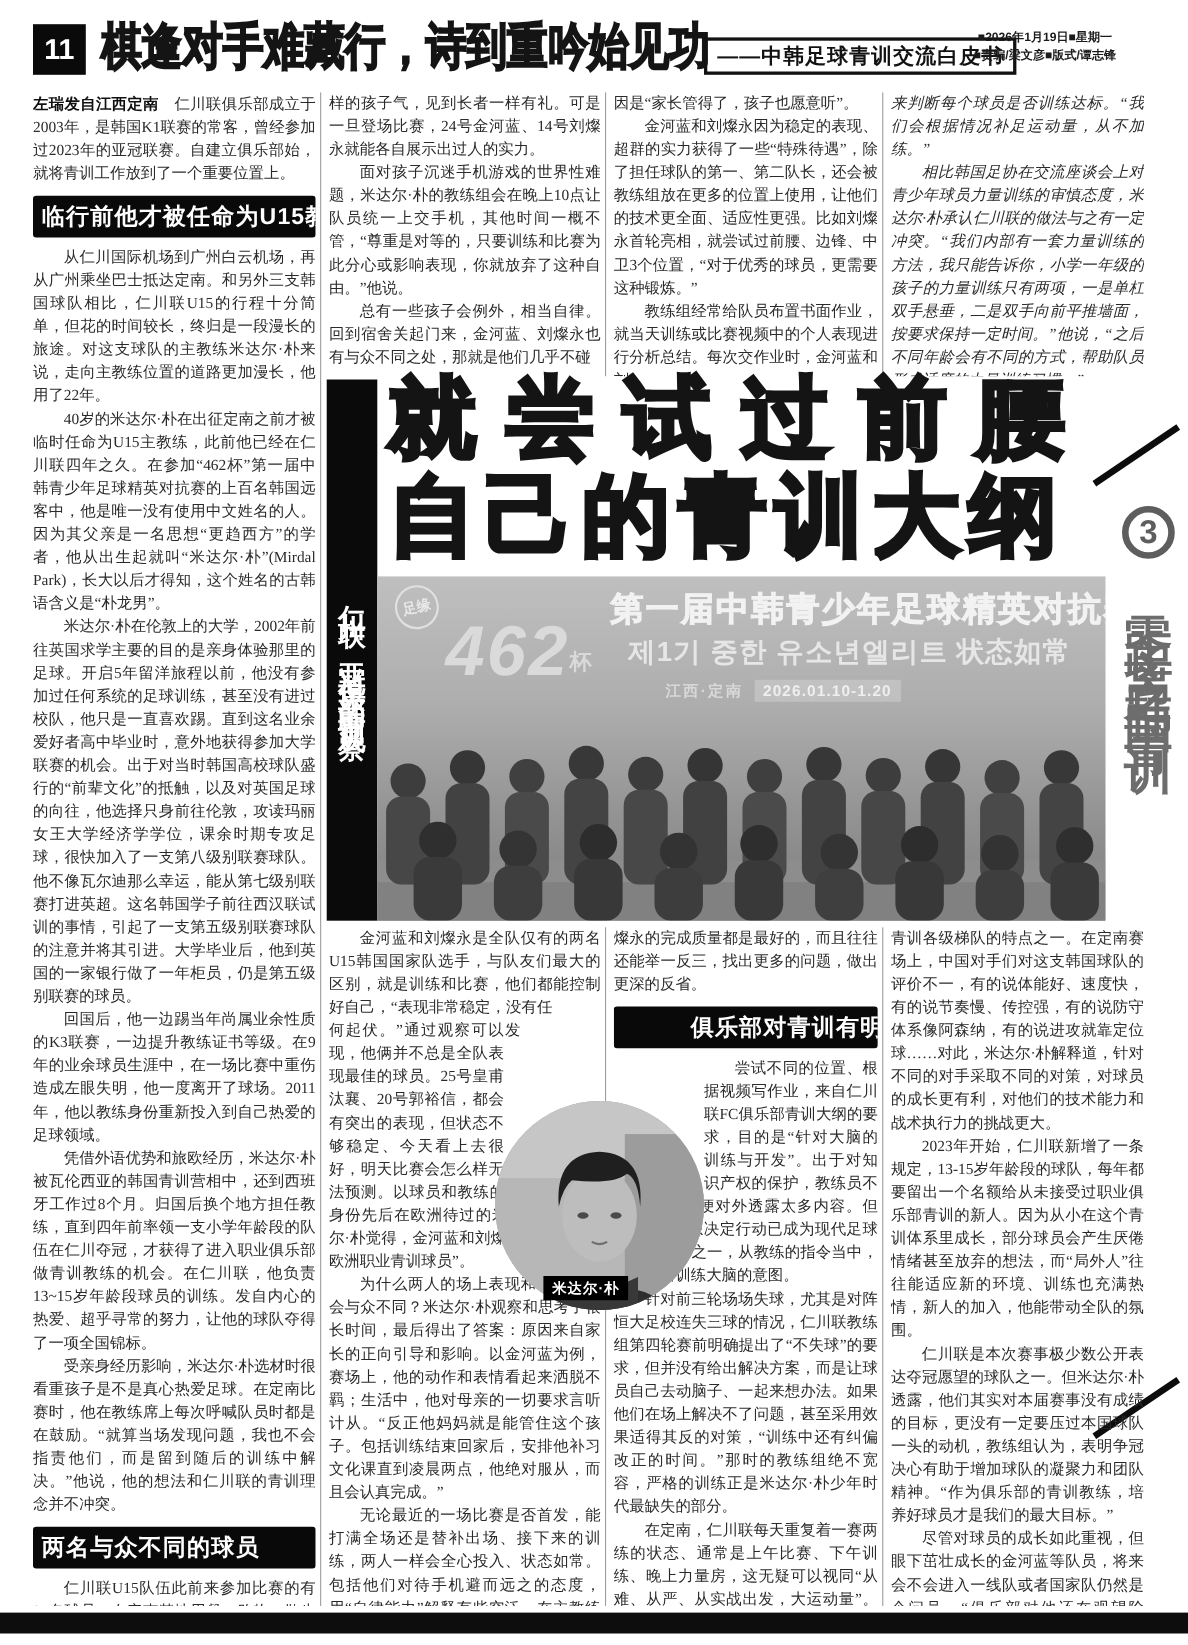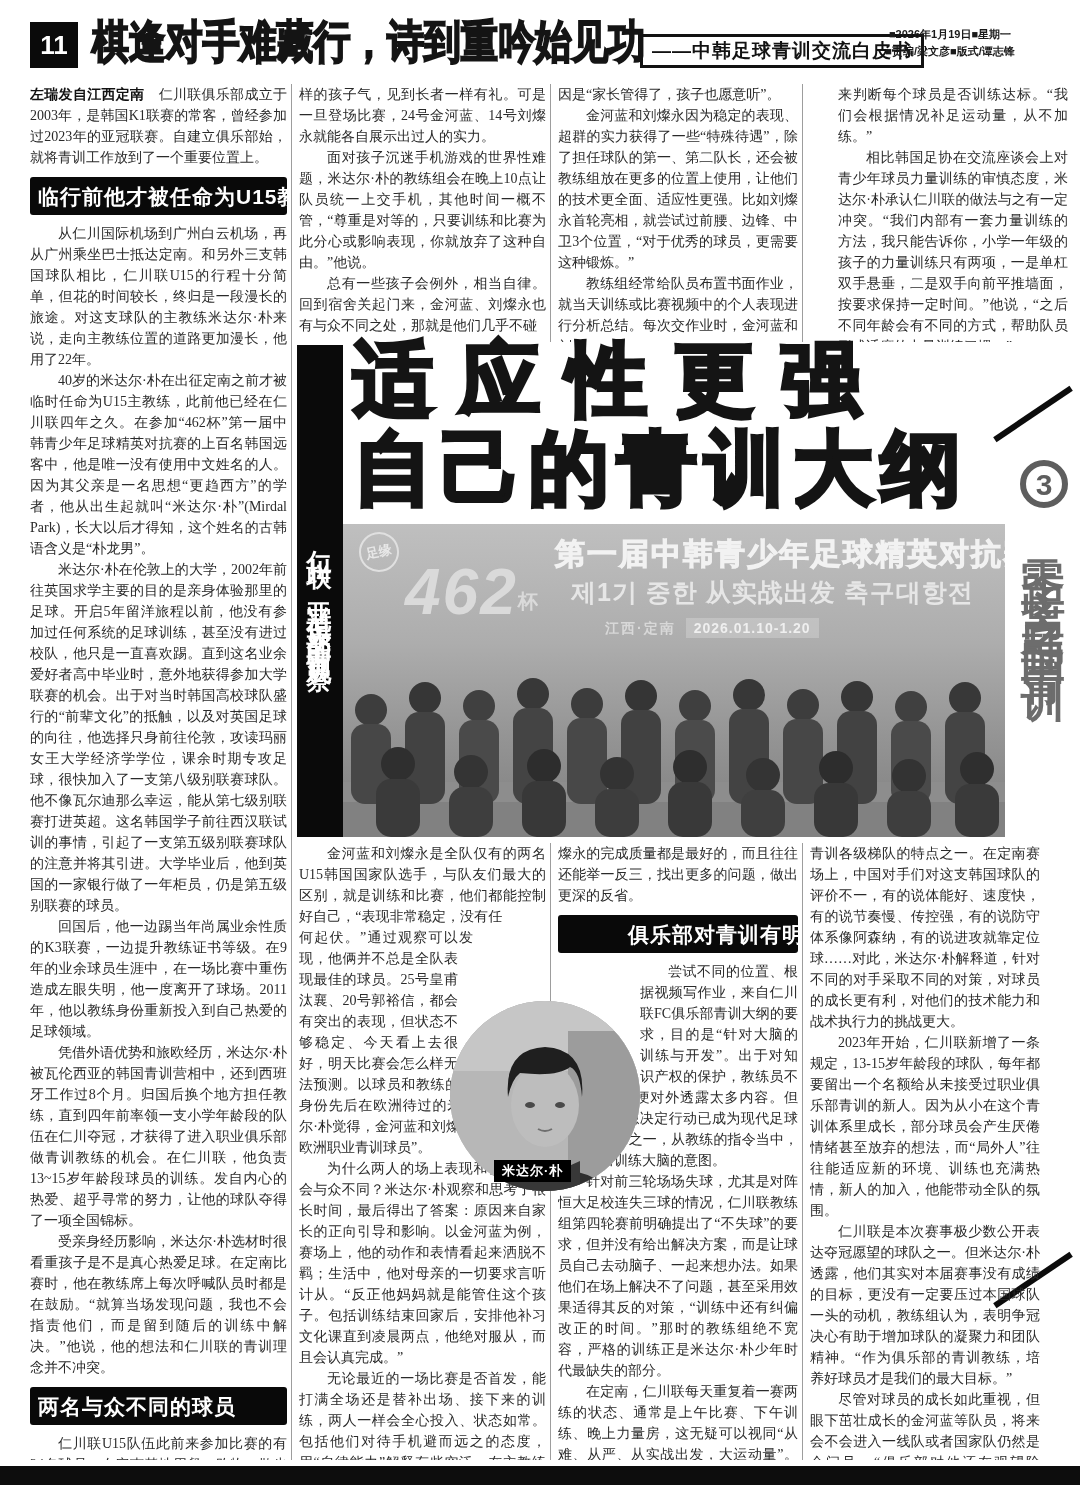--- a/index.html
+++ b/index.html
@@ -129,37 +129,37 @@
   <section class="col" style="left:299px; top:84px; width:247px; height:258px;">
     <p class="noindent">样的孩子气，见到长者一样有礼。可是一旦登场比赛，24号金河蓝、14号刘燦永就能各自展示出过人的实力。</p>
     <p>面对孩子沉迷手机游戏的世界性难题，米达尔·朴的教练组会在晚上10点让队员统一上交手机，其他时间一概不管，“尊重是对等的，只要训练和比赛为此分心或影响表现，你就放弃了这种自由。”他说。</p>
     <p>总有一些孩子会例外，相当自律。回到宿舍关起门来，金河蓝、刘燦永也有与众不同之处，那就是他们几乎不碰</p>
   </section>
   <section class="col" style="left:558px; top:84px; width:240px; height:258px;">
     <p class="noindent">因是“家长管得了，孩子也愿意听”。</p>
     <p>金河蓝和刘燦永因为稳定的表现、超群的实力获得了一些“特殊待遇”，除了担任球队的第一、第二队长，还会被教练组放在更多的位置上使用，让他们的技术更全面、适应性更强。比如刘燦永首轮亮相，就尝试过前腰、边锋、中卫3个位置，“对于优秀的球员，更需要这种锻炼。”</p>
     <p>教练组经常给队员布置书面作业，就当天训练或比赛视频中的个人表现进行分析总结。每次交作业时，金河蓝和刘</p>
   </section>
-  <section class="col" style="left:838px; top:84px; width:230px; height:258px;">
+  <section class="col" style="left:810px; top:84px; width:230px; height:258px;font-style:italic;">
     <p class="noindent">来判断每个球员是否训练达标。“我们会根据情况补足运动量，从不加练。”</p>
     <p>相比韩国足协在交流座谈会上对青少年球员力量训练的审慎态度，米达尔·朴承认仁川联的做法与之有一定冲突。“我们内部有一套力量训练的方法，我只能告诉你，小学一年级的孩子的力量训练只有两项，一是单杠双手悬垂，二是双手向前平推墙面，按要求保持一定时间。”他说，“之后不同年龄会有不同的方式，帮助队员形成适度的力量训练习惯。”</p>
 
   </section>
 
   <section id="feature">
     <div id="kicker">仁川联：亚冠俱乐部的青训观察</div>
     <div id="bigtitle">
-      <div class="bt1">适应性更强</div>
+      <div class="bt1">就尝试过前腰</div>
       <div class="bt2">自己的青训大纲</div>
     </div>
     <div id="photo">
       <div class="p-badge">足缘</div>
       <div class="p-462"><span>462</span><span class="cup">杯</span></div>
       <div class="p-title-cn">第一届中韩青少年足球精英对抗赛</div>
-      <div class="p-title-kr">제1기 중한 从实战出发 축구대항전</div>
+      <div class="p-title-kr">제1기 중한 유소년엘리트 状态如常</div>
       <div class="p-loc"><span>江西·定南</span><span class="p-date">2026.01.10-1.20</span></div>
       <svg id="players" viewBox="0 0 662 205" xmlns="http://www.w3.org/2000/svg">
         <rect x="0" y="168" width="662" height="37" fill="#818181"></rect>
         <rect x="0" y="150" width="662" height="20" fill="#8d8d8d"></rect>
 
         <g>
           <circle cx="28" cy="78" r="16" fill="#3d3d3d"></circle>
             <rect x="8" y="92" width="40" height="80" rx="14" fill="#474747"></rect>
           <circle cx="82" cy="66" r="16" fill="#363636"></circle>
             <rect x="62" y="80" width="40" height="92" rx="14" fill="#424242"></rect>

